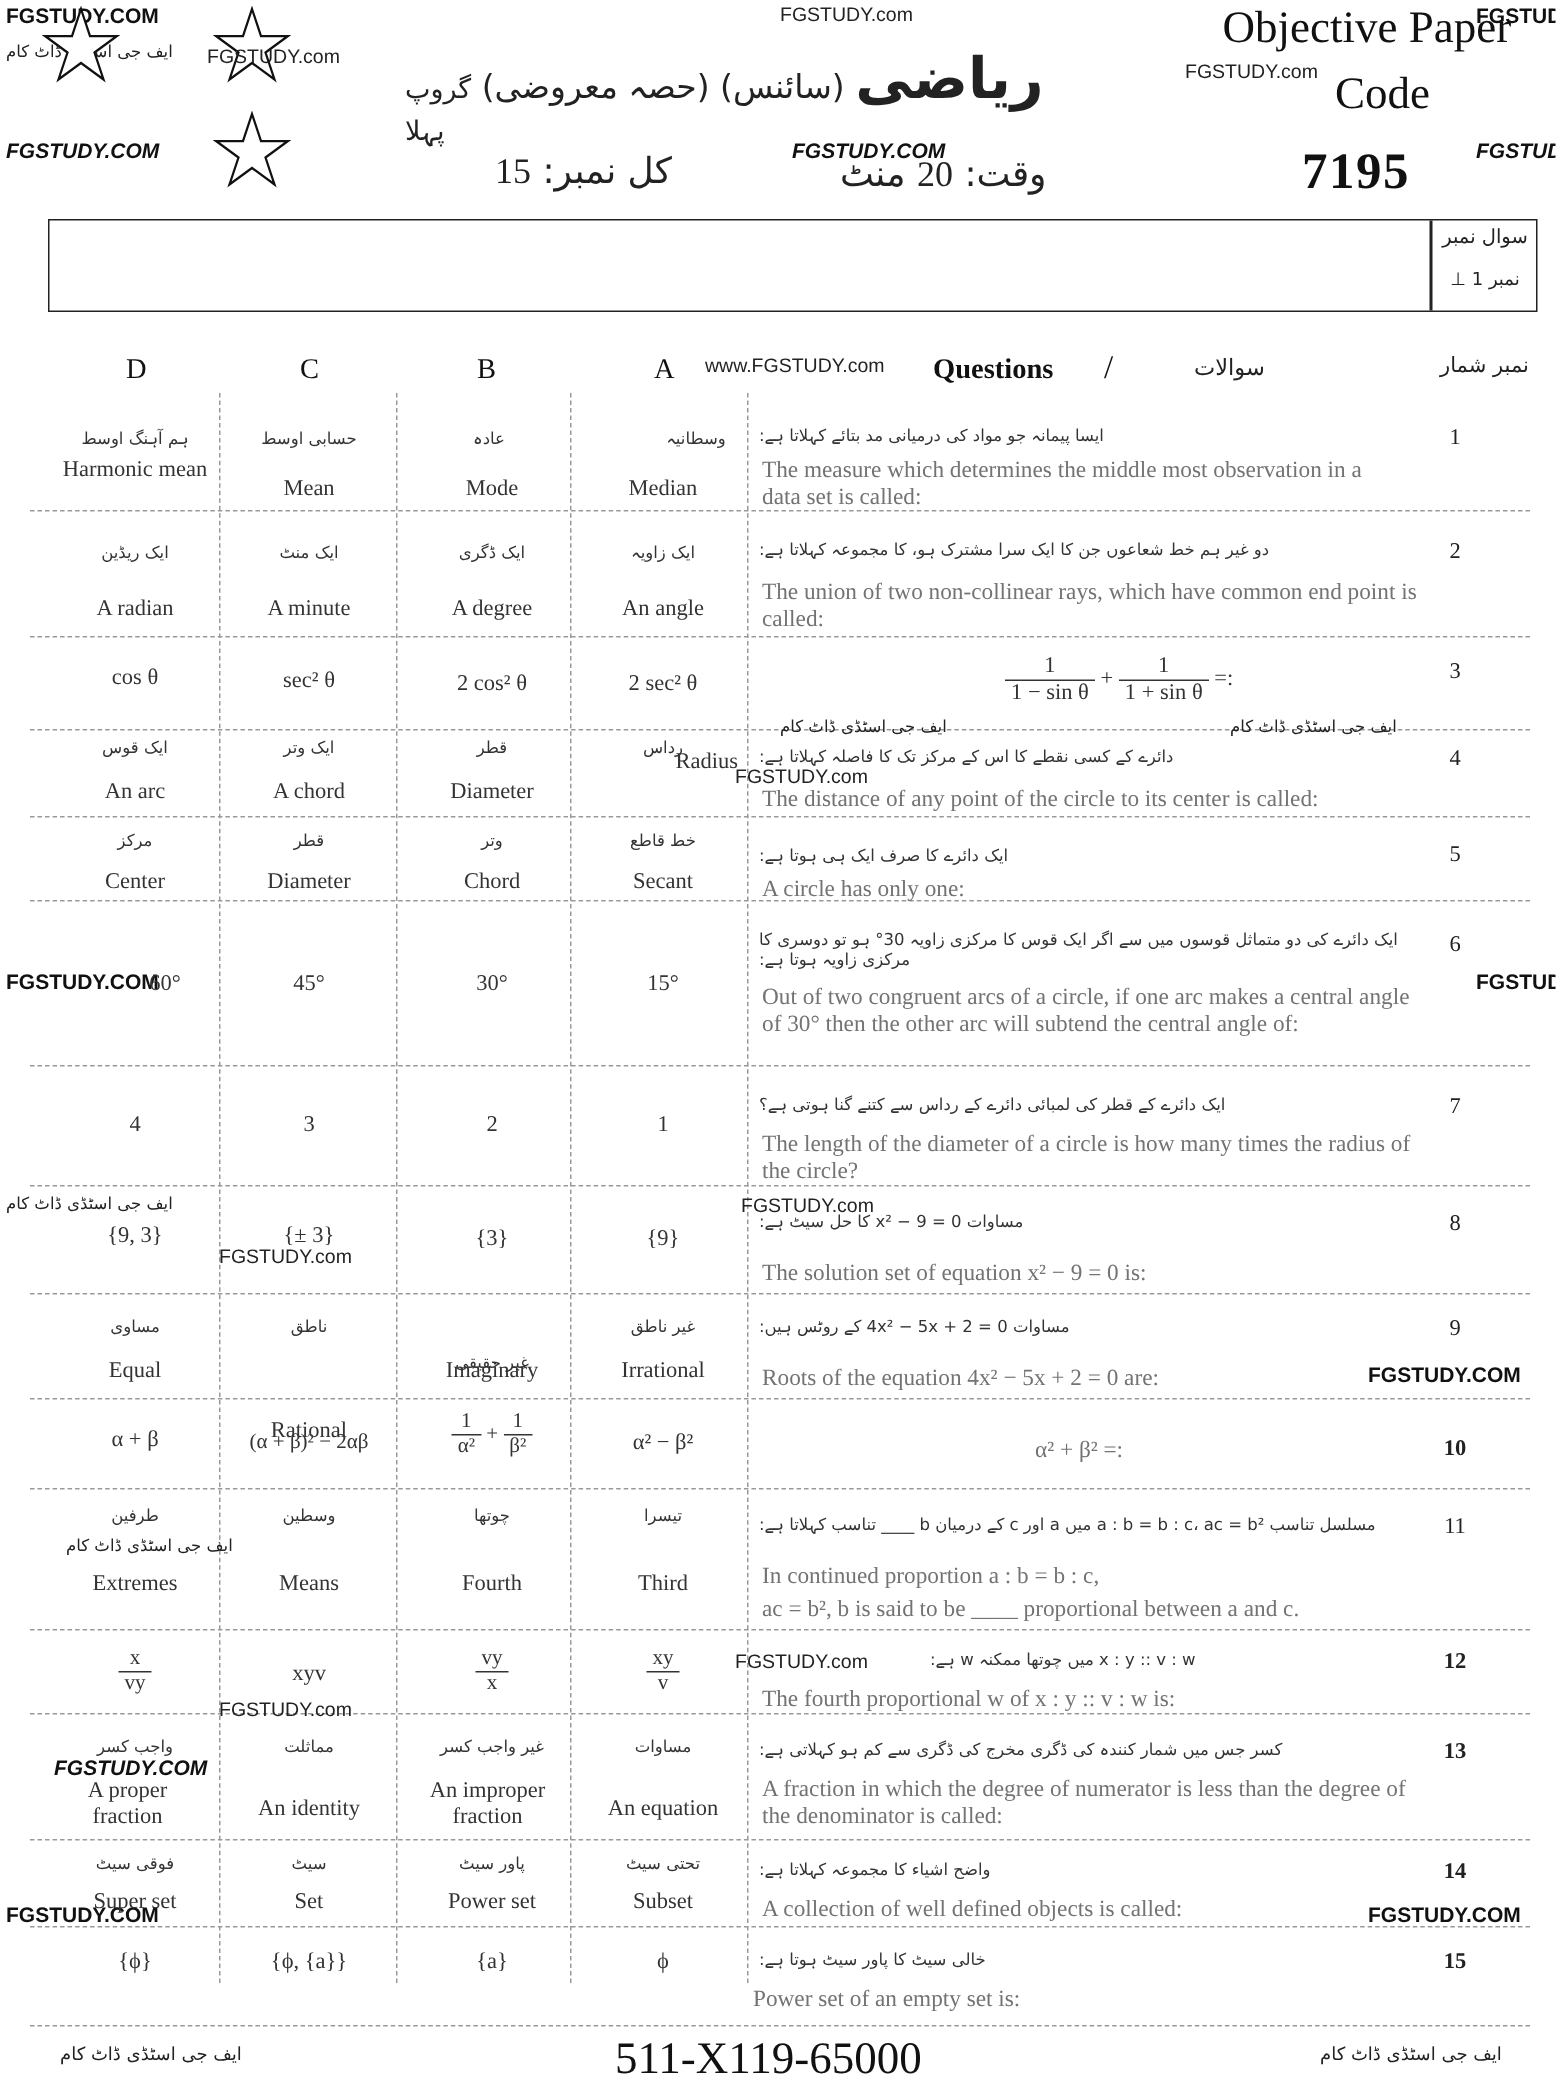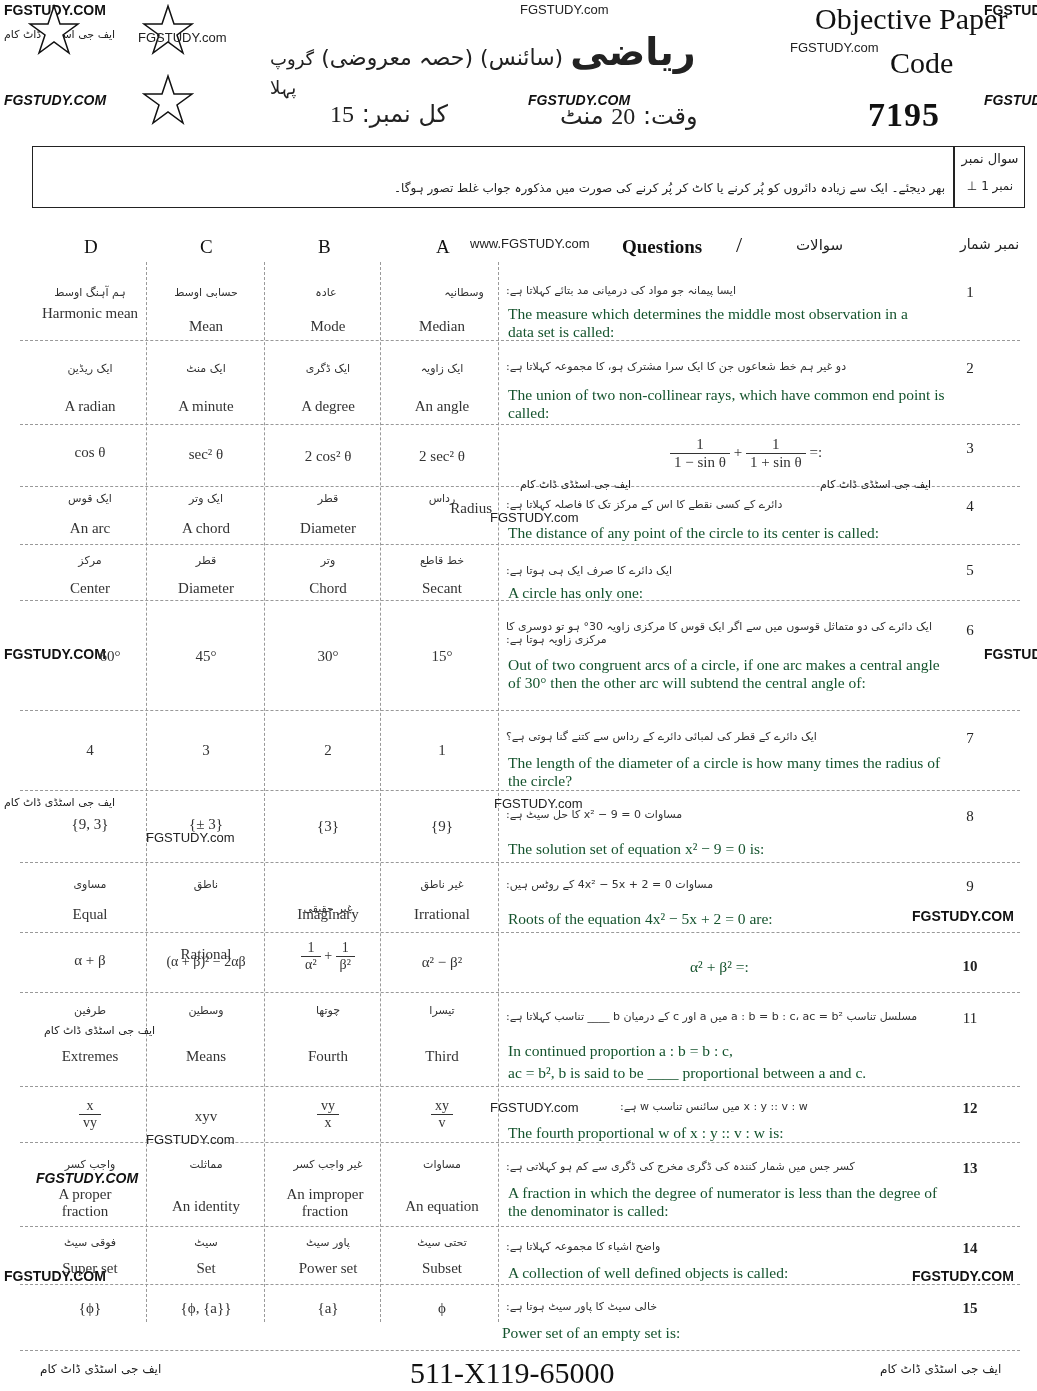--- a/index.html
+++ b/index.html
@@ -10,21 +10,21 @@
   .wm-thin { font-family: "Liberation Sans", sans-serif; font-size: 13px; color: #222; }
   .urdu { font-family: "DejaVu Sans", sans-serif; direction: rtl; color: #222; }
   .star { width: 52px; height: 52px; }
   .hdr-title { font-size: 30px; }
   .code-num { font-size: 34px; font-weight: bold; letter-spacing: 1px; }
   .instr-box { left: 32px; top: 146px; width: 993px; height: 62px; border: 1.5px solid #222; }
   .instr-sep { position: absolute; left: 920px; top: 0; width: 1.5px; height: 100%; background: #222; }
   .col-head { font-size: 19px; top: 236px; }
   .opt { font-size: 15px; color: #333; text-align: center; width: 100px; }
   .opt-ur { font-size: 11px; color: #333; text-align: center; width: 100px; direction: rtl; font-family: "DejaVu Sans", sans-serif; }
-  .q-en { font-size: 15.5px; color: #14532d; line-height: 18px; }
+  .q-en { font-size: 15.5px; color: #737373; line-height: 18px; }
   .q-ur { font-size: 11px; color: #333; direction: rtl; text-align: left; font-family: "DejaVu Sans", sans-serif; }
   .q-num { font-size: 15px; color: #222; width: 30px; text-align: center; }
   .dline { position: absolute; border-top: 1px dashed #999; height: 0; }
   .vline { position: absolute; border-left: 1px dashed #999; width: 0; }
   .frac { display: inline-block; text-align: center; vertical-align: middle; }
   .frac .n { display: block; border-bottom: 1px solid #333; padding: 0 4px; }
   .frac .d { display: block; padding: 0 4px; }
   .footer-code { font-size: 30px; }
 </style>
 </head>
@@ -65,21 +65,20 @@
 
 <div class="abs hdr-title" style="left:815px;top:2px;">Objective Paper</div>
 <div class="abs wm-thin" style="left:790px;top:40px;">FGSTUDY.com</div>
 <div class="abs hdr-title" style="left:890px;top:46px;">Code</div>
 <div class="abs code-num" style="left:868px;top:96px;">7195</div>
 <div class="abs wm" style="left:984px;top:2px;">FGSTUDY.COM</div>
 <div class="abs wm wm-i" style="left:984px;top:92px;">FGSTUDY.COM</div>
 
 <div class="abs instr-box">
   <div class="instr-sep"></div>
-  <div class="abs urdu" style="left:6px;top:34px;width:906px;font-size:12px;text-align:right;">بھر دیجئے۔ ایک سے زیادہ دائروں کو پُر کرنے یا کاٹ کر پُر کرنے کی صورت میں مذکورہ جواب غلط تصور ہوگا۔</div>
   <div class="abs urdu" style="left:926px;top:4px;width:62px;font-size:13px;text-align:center;">سوال نمبر</div>
   <div class="abs urdu" style="left:926px;top:32px;width:62px;font-size:12px;text-align:center;">نمبر 1 ⊥</div>
 </div>
 
 <div class="abs col-head" style="left:84px;">D</div>
 <div class="abs col-head" style="left:200px;">C</div>
 <div class="abs col-head" style="left:318px;">B</div>
 <div class="abs col-head" style="left:436px;">A</div>
 <div class="abs wm-thin" style="left:470px;top:236px;">www.FGSTUDY.com</div>
 <div class="abs" style="left:622px;top:236px;font-size:19px;font-weight:bold;">Questions</div>
@@ -264,21 +263,21 @@
     <span class="frac"><span class="n">xy</span><span class="d">v</span></span>
   </div>
   <div class="abs opt" style="left:278px;top:1098px;font-size:14px;">
     <span class="frac"><span class="n">vy</span><span class="d">x</span></span>
   </div>
   <div class="abs opt" style="left:156px;top:1108px;">xyv</div>
   <div class="abs opt" style="left:40px;top:1098px;font-size:14px;">
     <span class="frac"><span class="n">x</span><span class="d">vy</span></span>
   </div>
   <div class="abs wm-thin" style="left:490px;top:1100px;">FGSTUDY.com</div>
-  <div class="abs q-ur" style="left:620px;top:1100px;width:346px;">x : y :: v : w میں سائنس تناسب w ہے:</div>
+  <div class="abs q-ur" style="left:620px;top:1100px;width:346px;">x : y :: v : w میں چوتھا ممکنہ w ہے:</div>
   <div class="abs q-num" style="left:955px;top:1100px;font-weight:bold;">12</div>
   <div class="abs q-en" style="left:508px;top:1124px;width:440px;">The fourth proportional w of x : y :: v : w is:</div>
   <div class="abs wm-thin" style="left:146px;top:1132px;">FGSTUDY.com</div>
 </div>
 
 <div>
   <div class="abs opt-ur" style="left:392px;top:1158px;">مساوات</div>
   <div class="abs opt-ur" style="left:278px;top:1158px;">غیر واجب کسر</div>
   <div class="abs opt-ur" style="left:156px;top:1158px;">مماثلت</div>
   <div class="abs opt-ur" style="left:40px;top:1158px;">واجب کسر</div>

